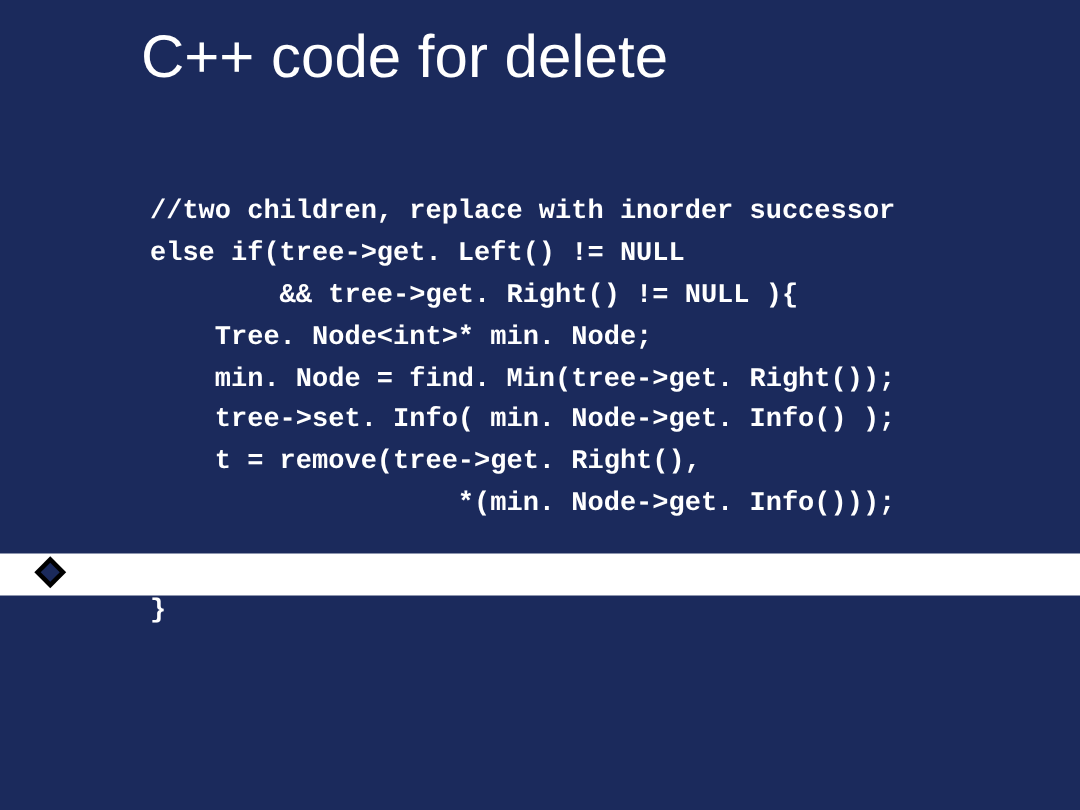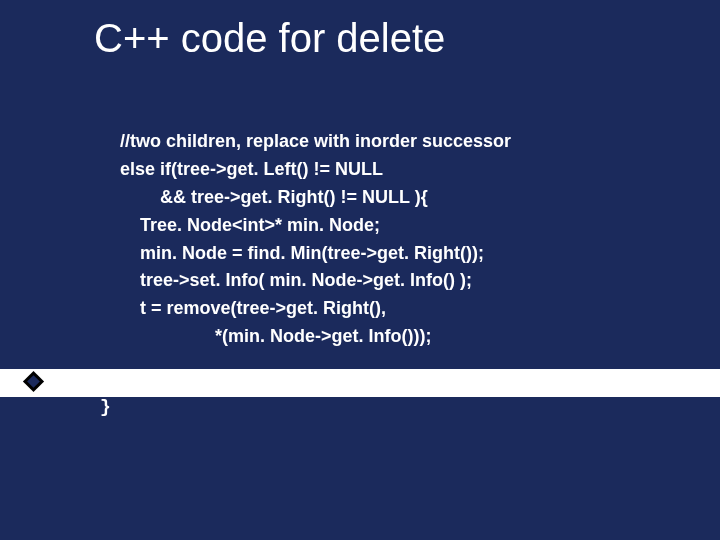--- a/index.html
+++ b/index.html
@@ -23,27 +23,26 @@
     left: 50px;
     font-size: 40px;
     color: #ffffff;
     font-weight: 400;
     margin-left: 44px;
   }
   .code-block {
     position: absolute;
     top: 128px;
     left: 100px;
-    font-family: Liberation Sans, sans-serif;
+    font-family: Liberation Mono, monospace;
     font-size: 18px;
     font-weight: bold;
     color: #ffffff;
     line-height: 1.55;
     white-space: pre;
-    margin-left: 20px;
   }
   .highlight-bar {
     position: absolute;
     left: 0;
     top: 369px;
     width: 720px;
     height: 28px;
     background: #ffffff;
   }
   .highlight-line {

